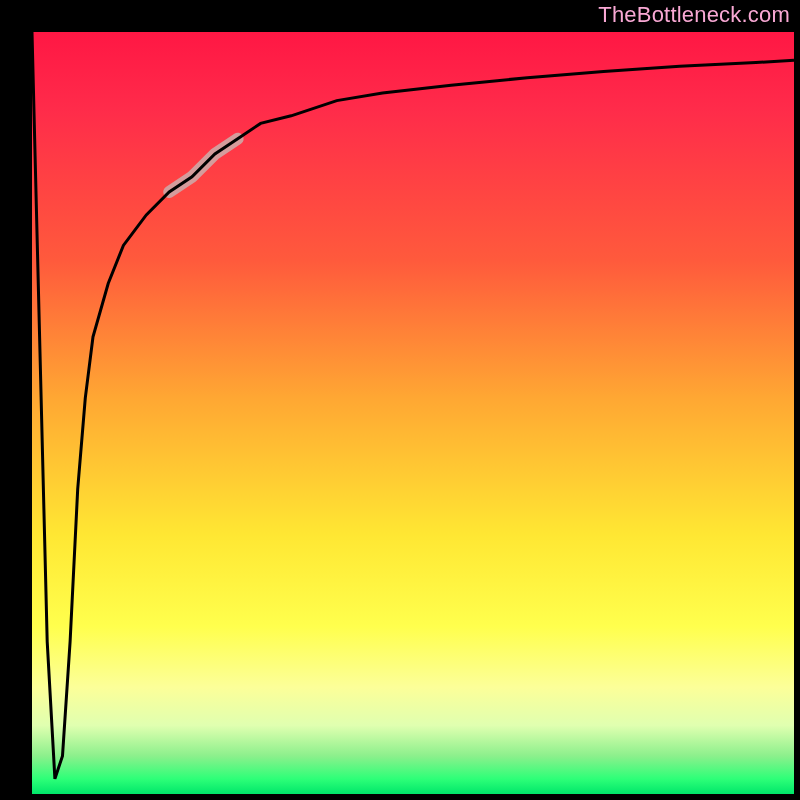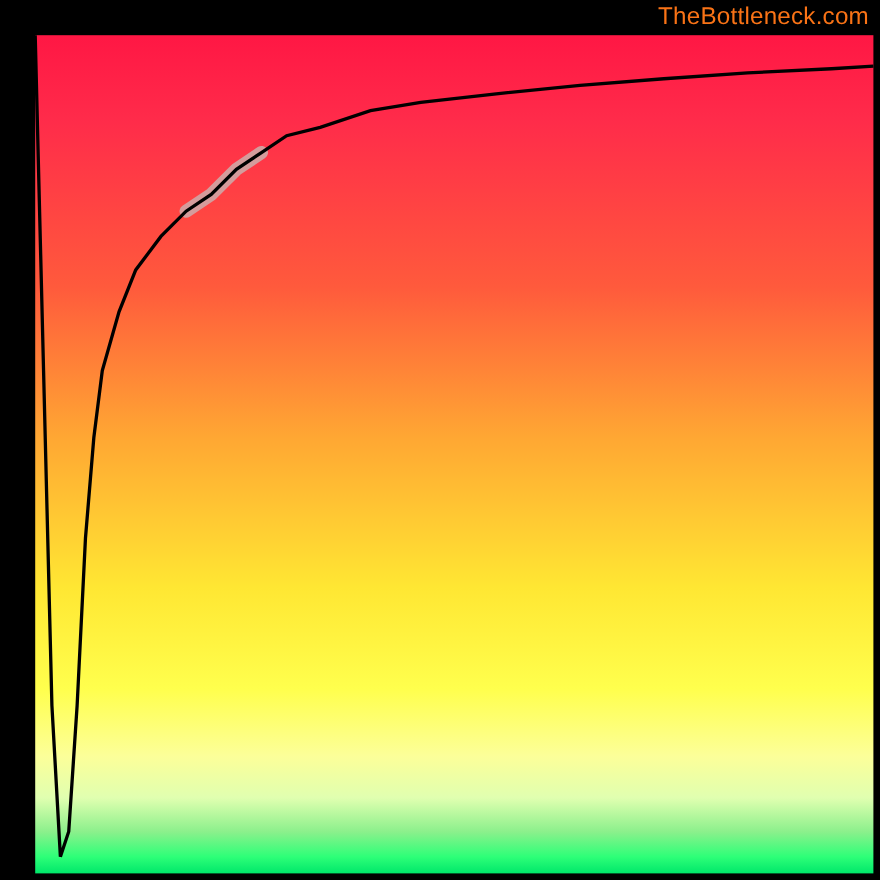--- a/index.html
+++ b/index.html
@@ -14,21 +14,21 @@
   .stage {
     position: relative;
     width: 800px;
     height: 800px;
     background: #000;
   }
   .watermark {
     position: absolute;
     top: 2px;
     right: 10px;
-    color: #f97316;
+    color: #f9a8d4;
     font-size: 22px;
     letter-spacing: 0.2px;
     font-weight: 400;
     user-select: none;
   }
   .plot {
     position: absolute;
     left: 32px;
     top: 32px;
     width: 762px;

